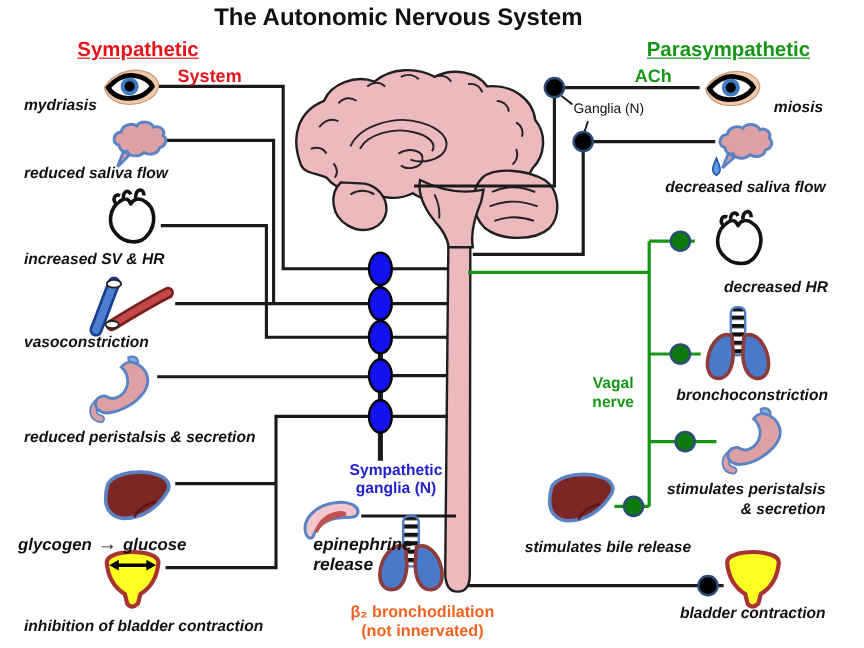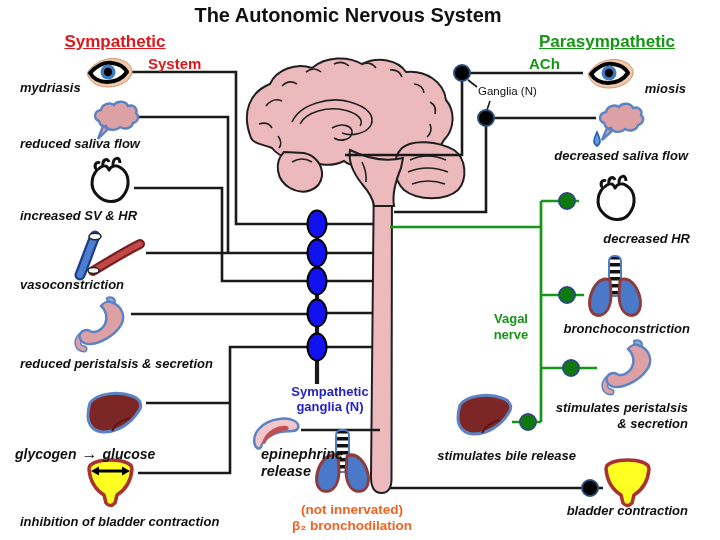--- a/index.html
+++ b/index.html
@@ -1,20 +1,20 @@
 <!DOCTYPE html>
 <html style="--sym_red: #E2151B; --para_green: #169616; --ganglion_green: #0E7A0E; --sym_blue: #1212EE; --ganglia_text_blue: #2222CC; --orange: #F26321; --line_black: #1A1A1A; --dot_ring: #2B4C77; --organ_pink: #ECB9BD; --organ_pink2: #DCA0A5; --organ_blue_outline: #5B83C4; --liver_red: #7D2626; --lung_blue: #4B79C9; --lung_outline: #8E3B3B; --bladder_yellow: #FFFF22; --bladder_outline: #A83333;"><head>
 <meta charset="utf-8">
 <style>
   html,body{margin:0;padding:0;background:#fff;}
   .canvas{position:relative;width:720px;height:540px;background:#fff;overflow:hidden;
           font-family:"Liberation Sans",sans-serif;}
   .canvas svg{position:absolute;left:0;top:0;}
   .txt{position:absolute;white-space:nowrap;color:#111;}
-  .title{left:0;top:4px;width:664px;text-align:center;font-size:20px;font-weight:bold;padding-left:16px;}
+  .title{left:0;top:4px;width:664px;text-align:center;font-size:20px;font-weight:bold;}
   .head{font-size:17px;font-weight:bold;text-decoration:underline;text-align:center;}
   .nt{font-size:15px;font-weight:bold;}
   .red{color:var(--sym_red);}
   .greentxt{color:var(--para_green);}
   .bluetxt{color:var(--ganglia_text_blue);}
   .orangetxt{color:var(--orange);}
   .lbl{font-size:13px;font-weight:bold;font-style:italic;}
   .rt{text-align:left;}
   .small{font-size:11.5px;font-weight:normal;font-style:normal;}
   .ctr{text-align:center;white-space:normal;}
@@ -206,22 +206,22 @@
 
 <div class="txt ctr bluetxt" style="left:265px;top:384px;width:130px;font-size:13px;font-weight:bold;line-height:15px;">
   <div>Sympathetic</div>
   <div>ganglia (N)</div>
 </div>
 <div class="txt lbl" style="left:237px;top:446px;font-size:14.5px;line-height:16.5px;margin-left:24px;">
   <div>epinephrine</div>
   <div>release</div>
 </div>
 <div class="txt ctr orangetxt" style="left:272px;top:502px;width:160px;font-size:13.5px;font-weight:bold;line-height:16px;">
+  <div>β₂ bronchodilation</div>
   <div>(not innervated)</div>
-  <div>β₂ bronchodilation</div>
 </div>
 <div class="txt ctr greentxt" style="left:483px;top:311px;width:56px;font-size:13px;font-weight:bold;line-height:16px;">
   <div>Vagal</div>
   <div>nerve</div>
 </div>
 
 <div class="txt lbl rt" style="right:34px;top:81px;">miosis</div>
 <div class="txt lbl rt" style="right:32px;top:148px;">decreased saliva flow</div>
 <div class="txt lbl rt" style="right:30px;top:231px;">decreased HR</div>
 <div class="txt lbl rt" style="right:30px;top:321px;">bronchoconstriction</div>

